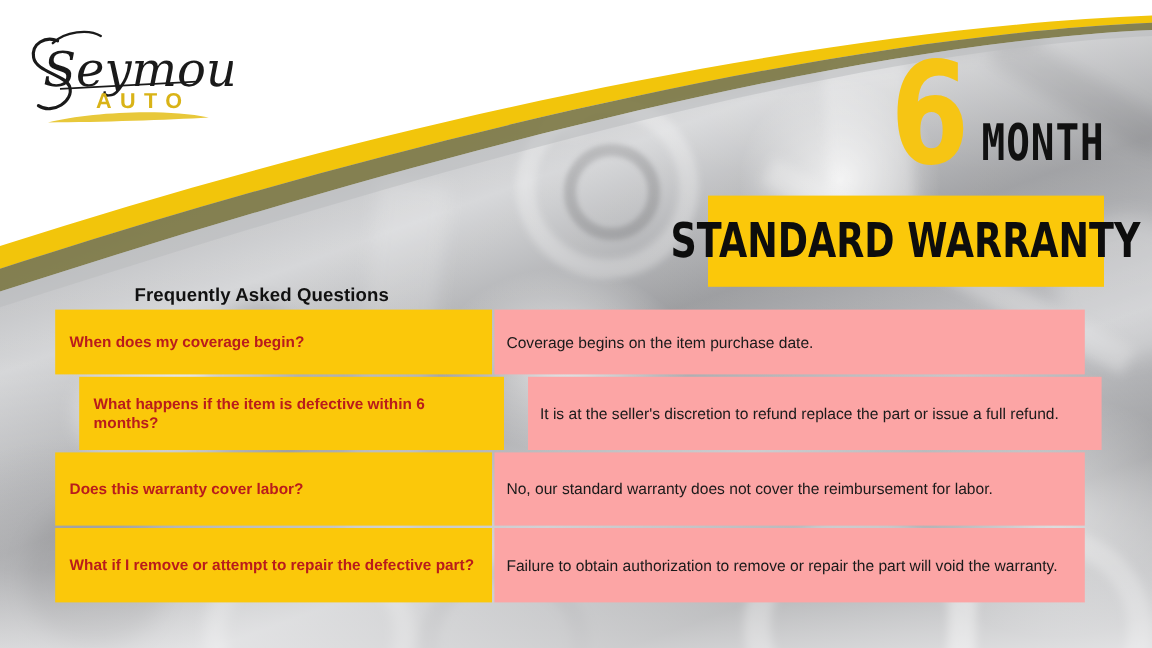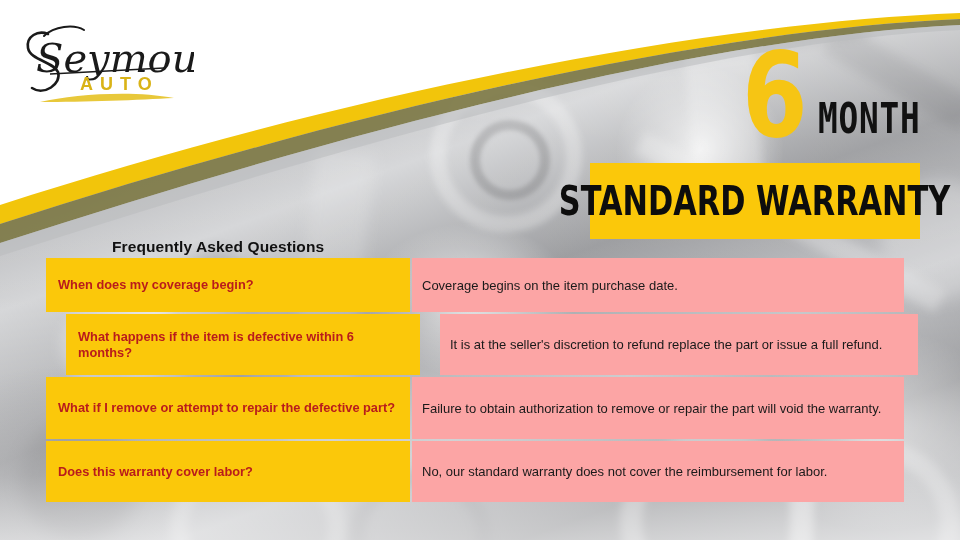--- a/index.html
+++ b/index.html
@@ -136,31 +136,31 @@
       </div>
     </div>
     <div class="faq-row r2">
       <div class="q-cell">
         <span>What happens if the item is defective within 6 months?</span>
       </div>
       <div class="a-cell">
         <span>It is at the seller's discretion to refund replace the part or issue a full refund.</span>
       </div>
     </div>
+    <div class="faq-row r3">
+      <div class="q-cell">
+        <span>Does this warranty cover labor?</span>
+      </div>
+      <div class="a-cell">
+        <span>No, our standard warranty does not cover the reimbursement for labor.</span>
+      </div>
+    </div>
     <div class="faq-row r4">
       <div class="q-cell">
         <span>What if I remove or attempt to repair the defective part?</span>
       </div>
       <div class="a-cell">
         <span>Failure to obtain authorization to remove or repair the part will void the warranty.</span>
       </div>
     </div>
-    <div class="faq-row r3">
-      <div class="q-cell">
-        <span>Does this warranty cover labor?</span>
-      </div>
-      <div class="a-cell">
-        <span>No, our standard warranty does not cover the reimbursement for labor.</span>
-      </div>
-    </div>
   </div>
 
 </div>
 
 </body></html>

